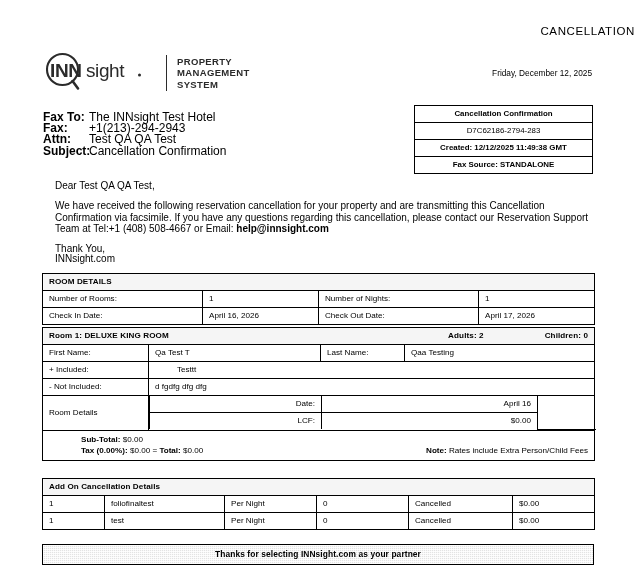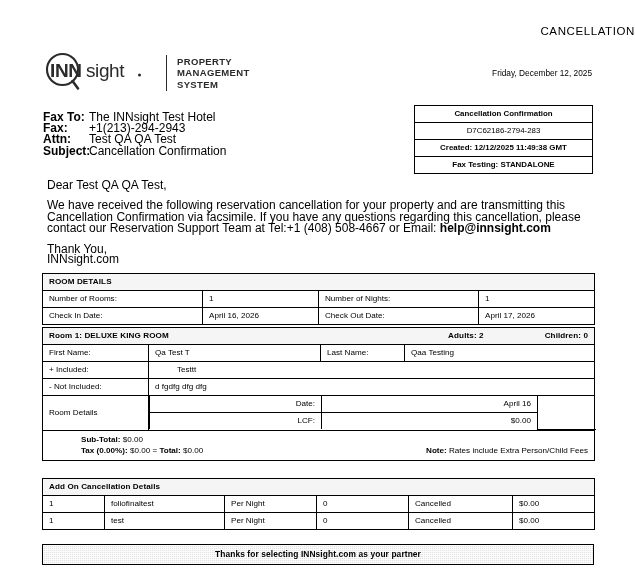--- a/index.html
+++ b/index.html
@@ -49,21 +49,21 @@
   }
   .conf-box .cell{
     border-bottom:1px solid #000;text-align:center;
     padding:3px 3px;font-size:7.9px;line-height:10px;
   }
   .conf-box .cell:last-child{border-bottom:none;}
   .conf-box .b{font-weight:bold;}
 
   
   .letter{position:absolute;left:43px;top:180px;width:548px;}
-  .letter p{margin:0 0 9px 4px;line-height:11.4px;font-size:12px;}
+  .letter p{margin:0 0 9px 12px;line-height:11.4px;font-size:10px;}
   .letter .bold{font-weight:bold;}
   .letter .tight{margin-bottom:0;line-height:10.6px;}
 
   
   .blk{position:absolute;left:42px;width:552px;box-sizing:border-box;}
   .tbl{width:100%;border-collapse:collapse;table-layout:fixed;}
   .tbl td{
     border:1px solid #000;
     padding:3px 6px;
     font-size:8.1px;line-height:10px;
@@ -147,21 +147,21 @@
     <div class="fax-row">
       <span class="fax-label">Subject:</span>
       <span class="fax-value">Cancellation Confirmation</span>
     </div>
   </div>
 
   <div class="conf-box">
     <div class="cell b">Cancellation Confirmation</div>
     <div class="cell">D7C62186-2794-283</div>
     <div class="cell b">Created: 12/12/2025 11:49:38 GMT</div>
-    <div class="cell b">Fax Testing: STANDALONE</div>
+    <div class="cell b">Fax Source: STANDALONE</div>
   </div>
 
   <div class="letter">
     <p>Dear Test QA QA Test,</p>
     <p><span>We have received the following reservation cancellation for your property and are transmitting this Cancellation Confirmation via facsimile. If you have any questions regarding this cancellation, please contact our Reservation Support Team at Tel:+1 (408) 508-4667 or Email:</span> <span class="bold">help@innsight.com</span></p>
     <p class="tight">Thank You,</p>
     <p class="tight">INNsight.com</p>
   </div>
 
   <div class="blk" style="top:273px;">

